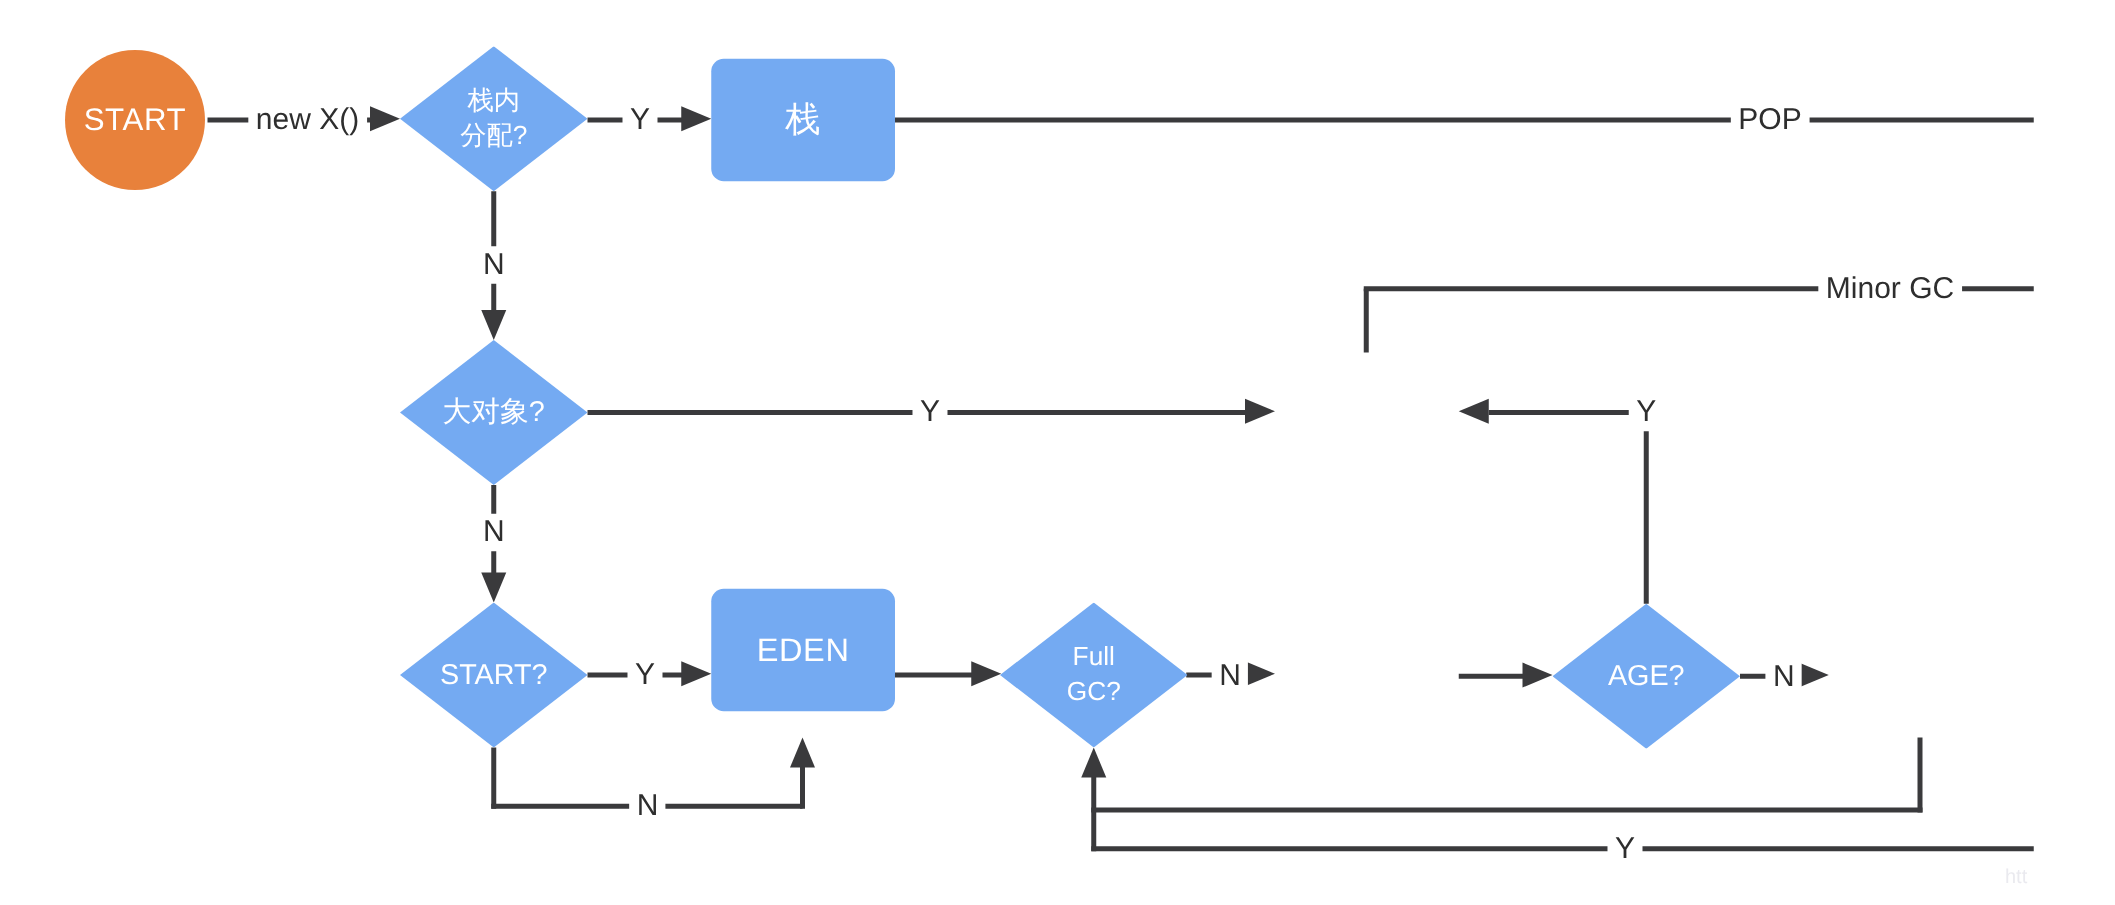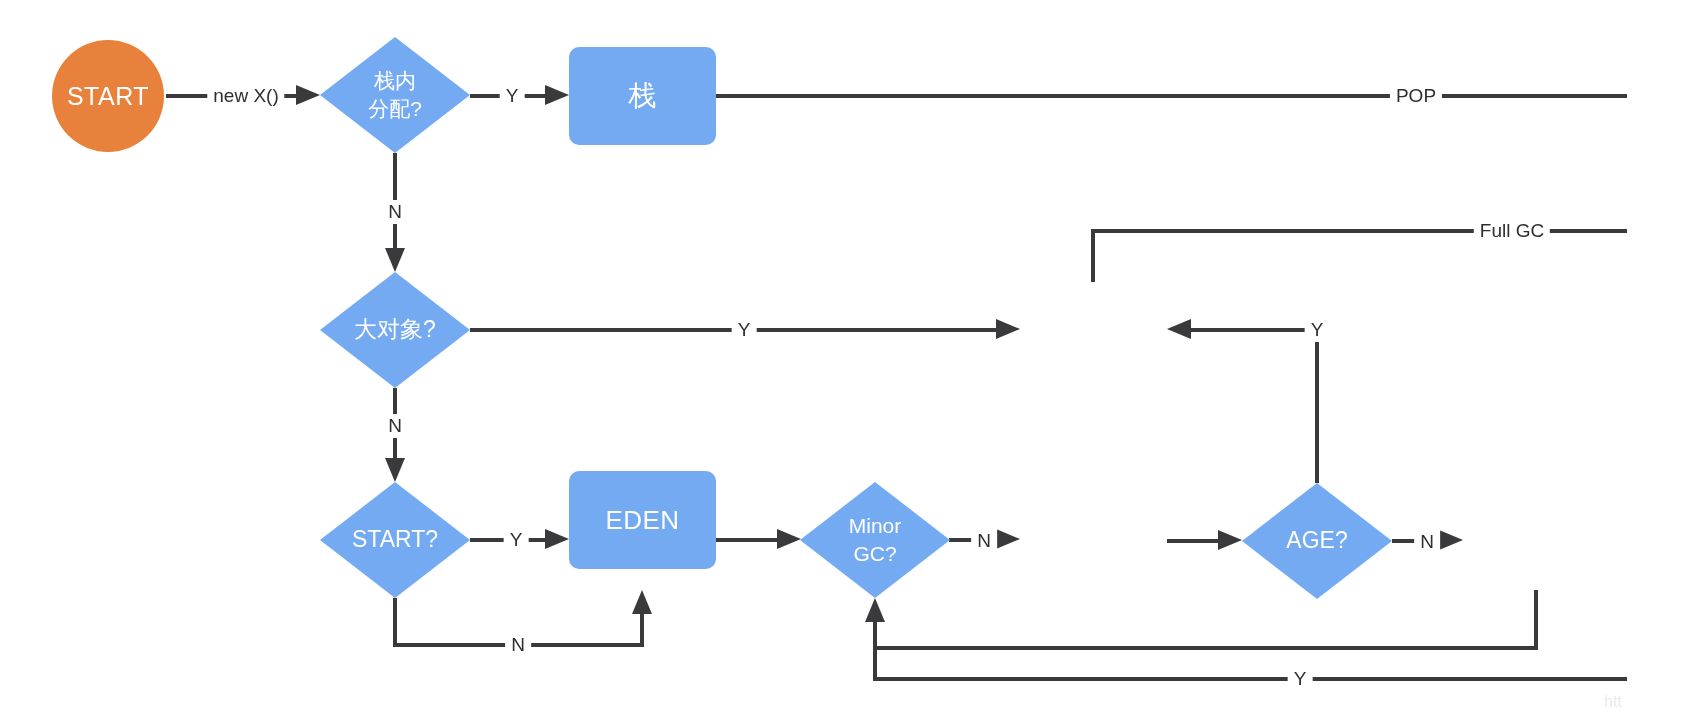--- a/index.html
+++ b/index.html
@@ -57,21 +57,21 @@
     clip-path:polygon(50% 0,100% 50%,50% 100%,0 50%);
     font-size:23px;line-height:1.3;
   }
   .diamond.twoline{font-size:21px;line-height:1.35;}
   
   .elabel{
     position:absolute;
     transform:translate(-50%,-50%);
     background:var(--bg);
     padding:1px 6px;
-    font-size:19px;
+    font-size:24px;
     color:var(--label);
     white-space:nowrap;
     z-index:5;
   }
   .watermark{
     position:absolute;
     font-size:16px;
     color:var(--watermark);
     z-index:1;
   }
@@ -130,21 +130,21 @@
 
   <div class="hline" style="left:873px;top:677px;width:754px;"></div>
   <div class="vline" style="left:873px;top:618px;height:63px;"></div>
   <div class="ar u" style="left:865px;top:598px;"></div>
 
   <span class="elabel" style="left:246px;top:96px;">new X()</span>
   <span class="elabel" style="left:512px;top:96px;">Y</span>
   <span class="elabel" style="left:1416px;top:96px;">POP</span>
   <span class="elabel" style="left:395px;top:212px;">N</span>
   <span class="elabel" style="left:744px;top:330px;">Y</span>
-  <span class="elabel" style="left:1512px;top:231px;">Full GC</span>
+  <span class="elabel" style="left:1512px;top:231px;">Minor GC</span>
   <span class="elabel" style="left:1317px;top:330px;">Y</span>
   <span class="elabel" style="left:395px;top:426px;">N</span>
   <span class="elabel" style="left:516px;top:540px;">Y</span>
   <span class="elabel" style="left:984px;top:541px;">N</span>
   <span class="elabel" style="left:1427px;top:542px;">N</span>
   <span class="elabel" style="left:518px;top:645px;">N</span>
   <span class="elabel" style="left:1300px;top:679px;">Y</span>
 
   <div class="node circle" style="left:52px;top:40px;">
     <span>START</span>
@@ -166,21 +166,21 @@
 
   <div class="node diamond" style="left:320px;top:482px;">
     <span>START?</span>
   </div>
 
   <div class="node box" style="left:569px;top:471px;">
     <span>EDEN</span>
   </div>
 
   <div class="node diamond twoline" style="left:800px;top:482px;">
-    <span>Minor</span>
+    <span>Full</span>
     <span>GC?</span>
   </div>
 
 
   <div class="node diamond" style="left:1242px;top:483px;">
     <span>AGE?</span>
   </div>
 
 
   <span class="watermark" style="left:1604px;top:693px;">htt</span>

